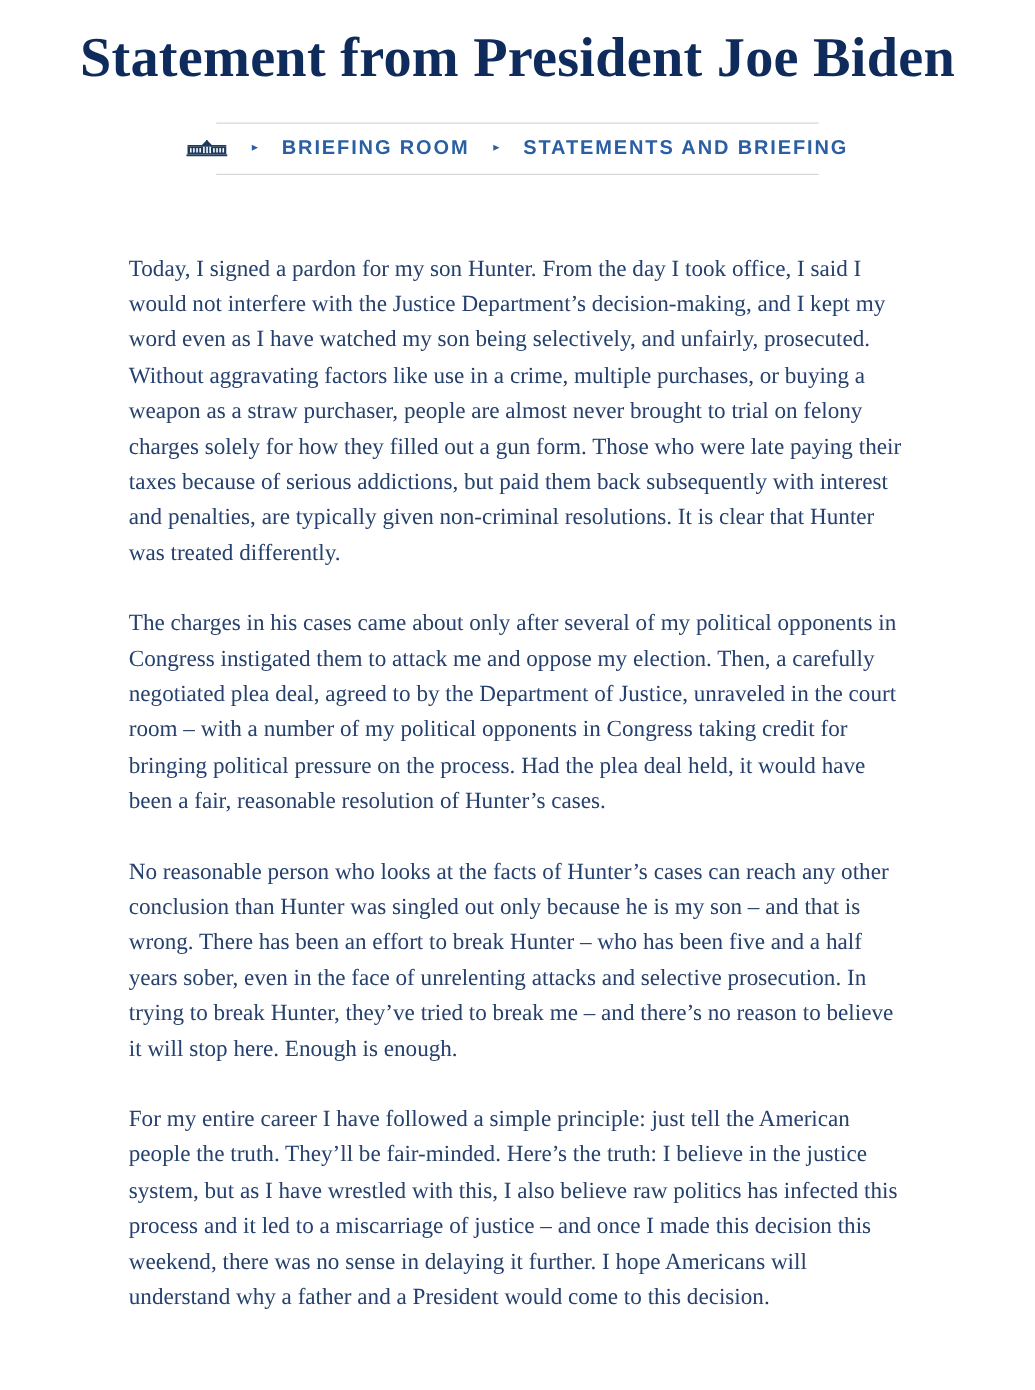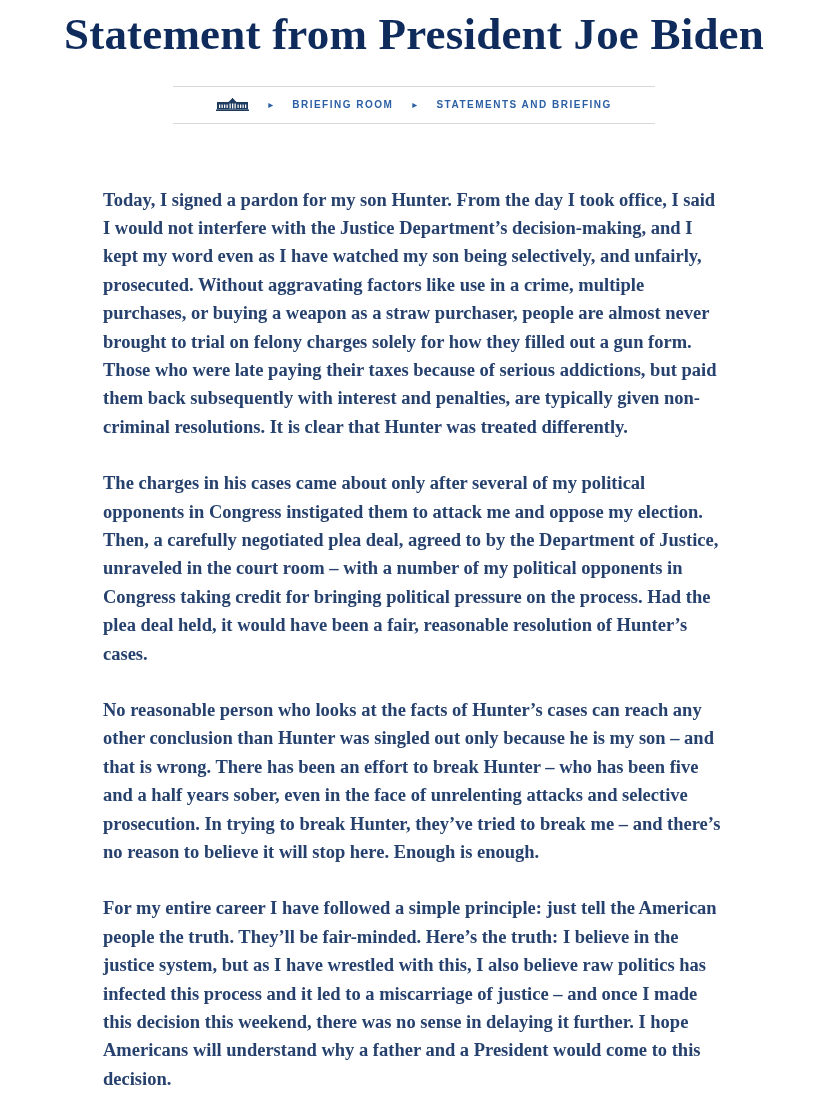--- a/index.html
+++ b/index.html
@@ -15,21 +15,21 @@
     background: #ffffff;
     padding-top: 6px;
   }
   h1.page-title {
     font-family: "Liberation Serif", "DejaVu Serif", serif;
     font-weight: 700;
     font-size: 45px;
     line-height: 1.1;
     color: #0e2b5c;
     text-align: center;
-    margin: 4px 10px 26px 10px;
+    margin: 16px 10px 26px 10px;
     letter-spacing: 0.2px;
   }
   nav.breadcrumb {
     width: 482px;
     margin: 0 auto;
     border-top: 1px solid #d8d8d8;
     border-bottom: 1px solid #d8d8d8;
     padding: 11px 14px;
     display: flex;
     align-items: center;
@@ -37,38 +37,37 @@
     gap: 19px;
   }
   .crumb-home {
     display: inline-flex;
     align-items: center;
     cursor: pointer;
     line-height: 0;
   }
   .crumb-link {
     font-family: "Liberation Sans", sans-serif;
-    font-size: 10px;
+    font-size: 16px;
     font-weight: 700;
     letter-spacing: 1.5px;
     color: #2b5fa3;
     text-decoration: none;
     cursor: pointer;
     white-space: nowrap;
   }
   .crumb-sep {
     color: #2b5fa3;
     font-size: 10px;
     line-height: 1;
     font-family: "DejaVu Sans", sans-serif;
   }
   article.statement {
     width: 622px;
     margin: 62px auto 12px auto;
-    font-weight: bold;
   }
   article.statement p {
     font-family: "Liberation Serif", "DejaVu Serif", serif;
     font-size: 18.5px;
     line-height: 28.4px;
     color: #26416d;
     margin: 0 0 28px 0;
   }
 </style>
 </head>

